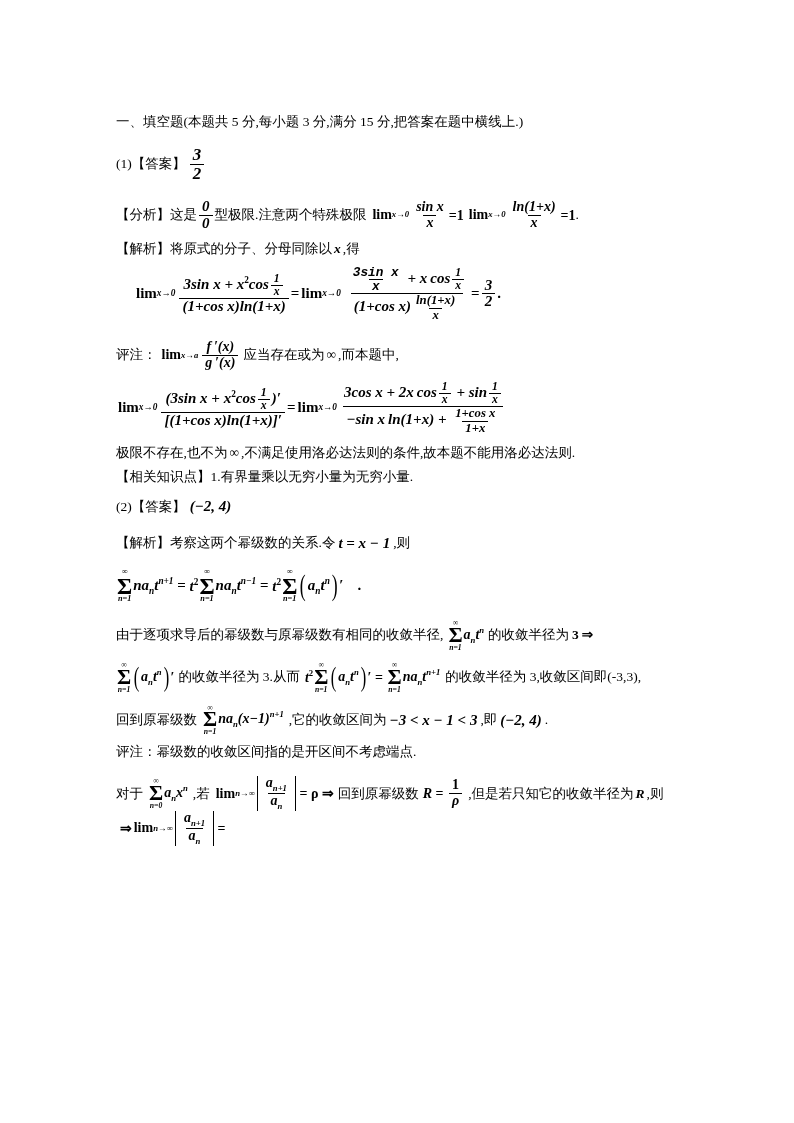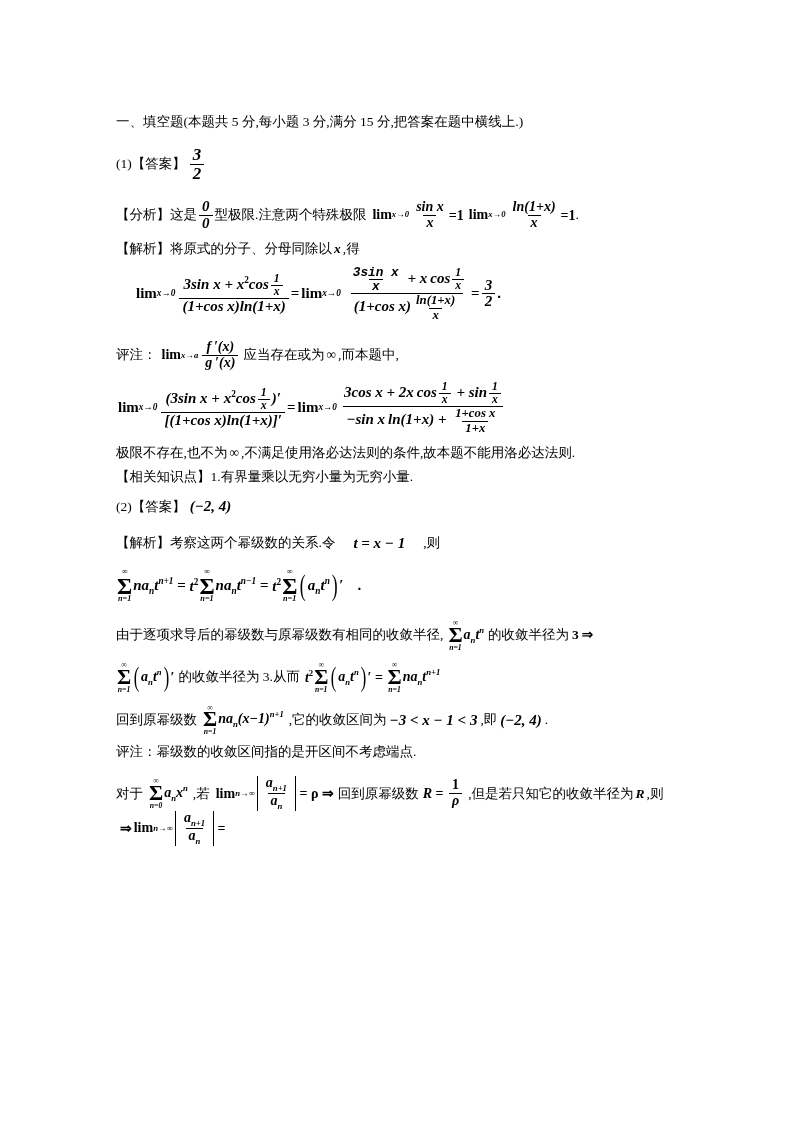--- a/index.html
+++ b/index.html
@@ -270,21 +270,21 @@
 
     <div class="line" style="margin-top:8px;">
       <span class="txt">(2)</span>
       <span class="txt">【答案】</span>
       <span class="math mid" style="margin-left:4px;">(−2, 4)</span>
     </div>
 
     <div class="line" style="margin-top:14px;">
       <span class="txt">【解析】</span>
       <span class="txt">考察这两个幂级数的关系.令</span>
-      <span class="math mid" style="margin:0 18px;">t = x − 1</span>
+      <span class="math mid" style="margin:0 3px;">t = x − 1</span>
       <span class="txt">,则</span>
     </div>
 
     <div class="blk" style="margin-top:14px;" aria-label="sum n a_n t^{n+1} = t^2 sum n a_n t^{n-1} = t^2 sum (a_n t^n)'">
       <span class="math mid">
         <span class="sum">
             <span class="top">∞</span>
             <span class="sig">Σ</span>
             <span class="bot">n=1</span>
           </span>
@@ -352,20 +352,21 @@
           <span class="bigparen">)</span>
           <span class="mathup">′</span>
         <span class="mathup">&nbsp;=&nbsp;</span>
         <span class="sum">
             <span class="top">∞</span>
             <span class="sig">Σ</span>
             <span class="bot">n=1</span>
           </span>
         <span>na<sub class="sb">n</sub>t<sup class="sp">n+1</sup></span>
       </span>
+      <span class="txt">的收敛半径为 3,收敛区间即(-3,3),</span>
     </div>
 
     <div class="line" style="margin-top:10px;">
       <span class="txt">回到原幂级数</span>
       <span class="math inline-math" style="margin:0 5px;">
         <span class="sum">
             <span class="top">∞</span>
             <span class="sig">Σ</span>
             <span class="bot">n=1</span>
           </span>

